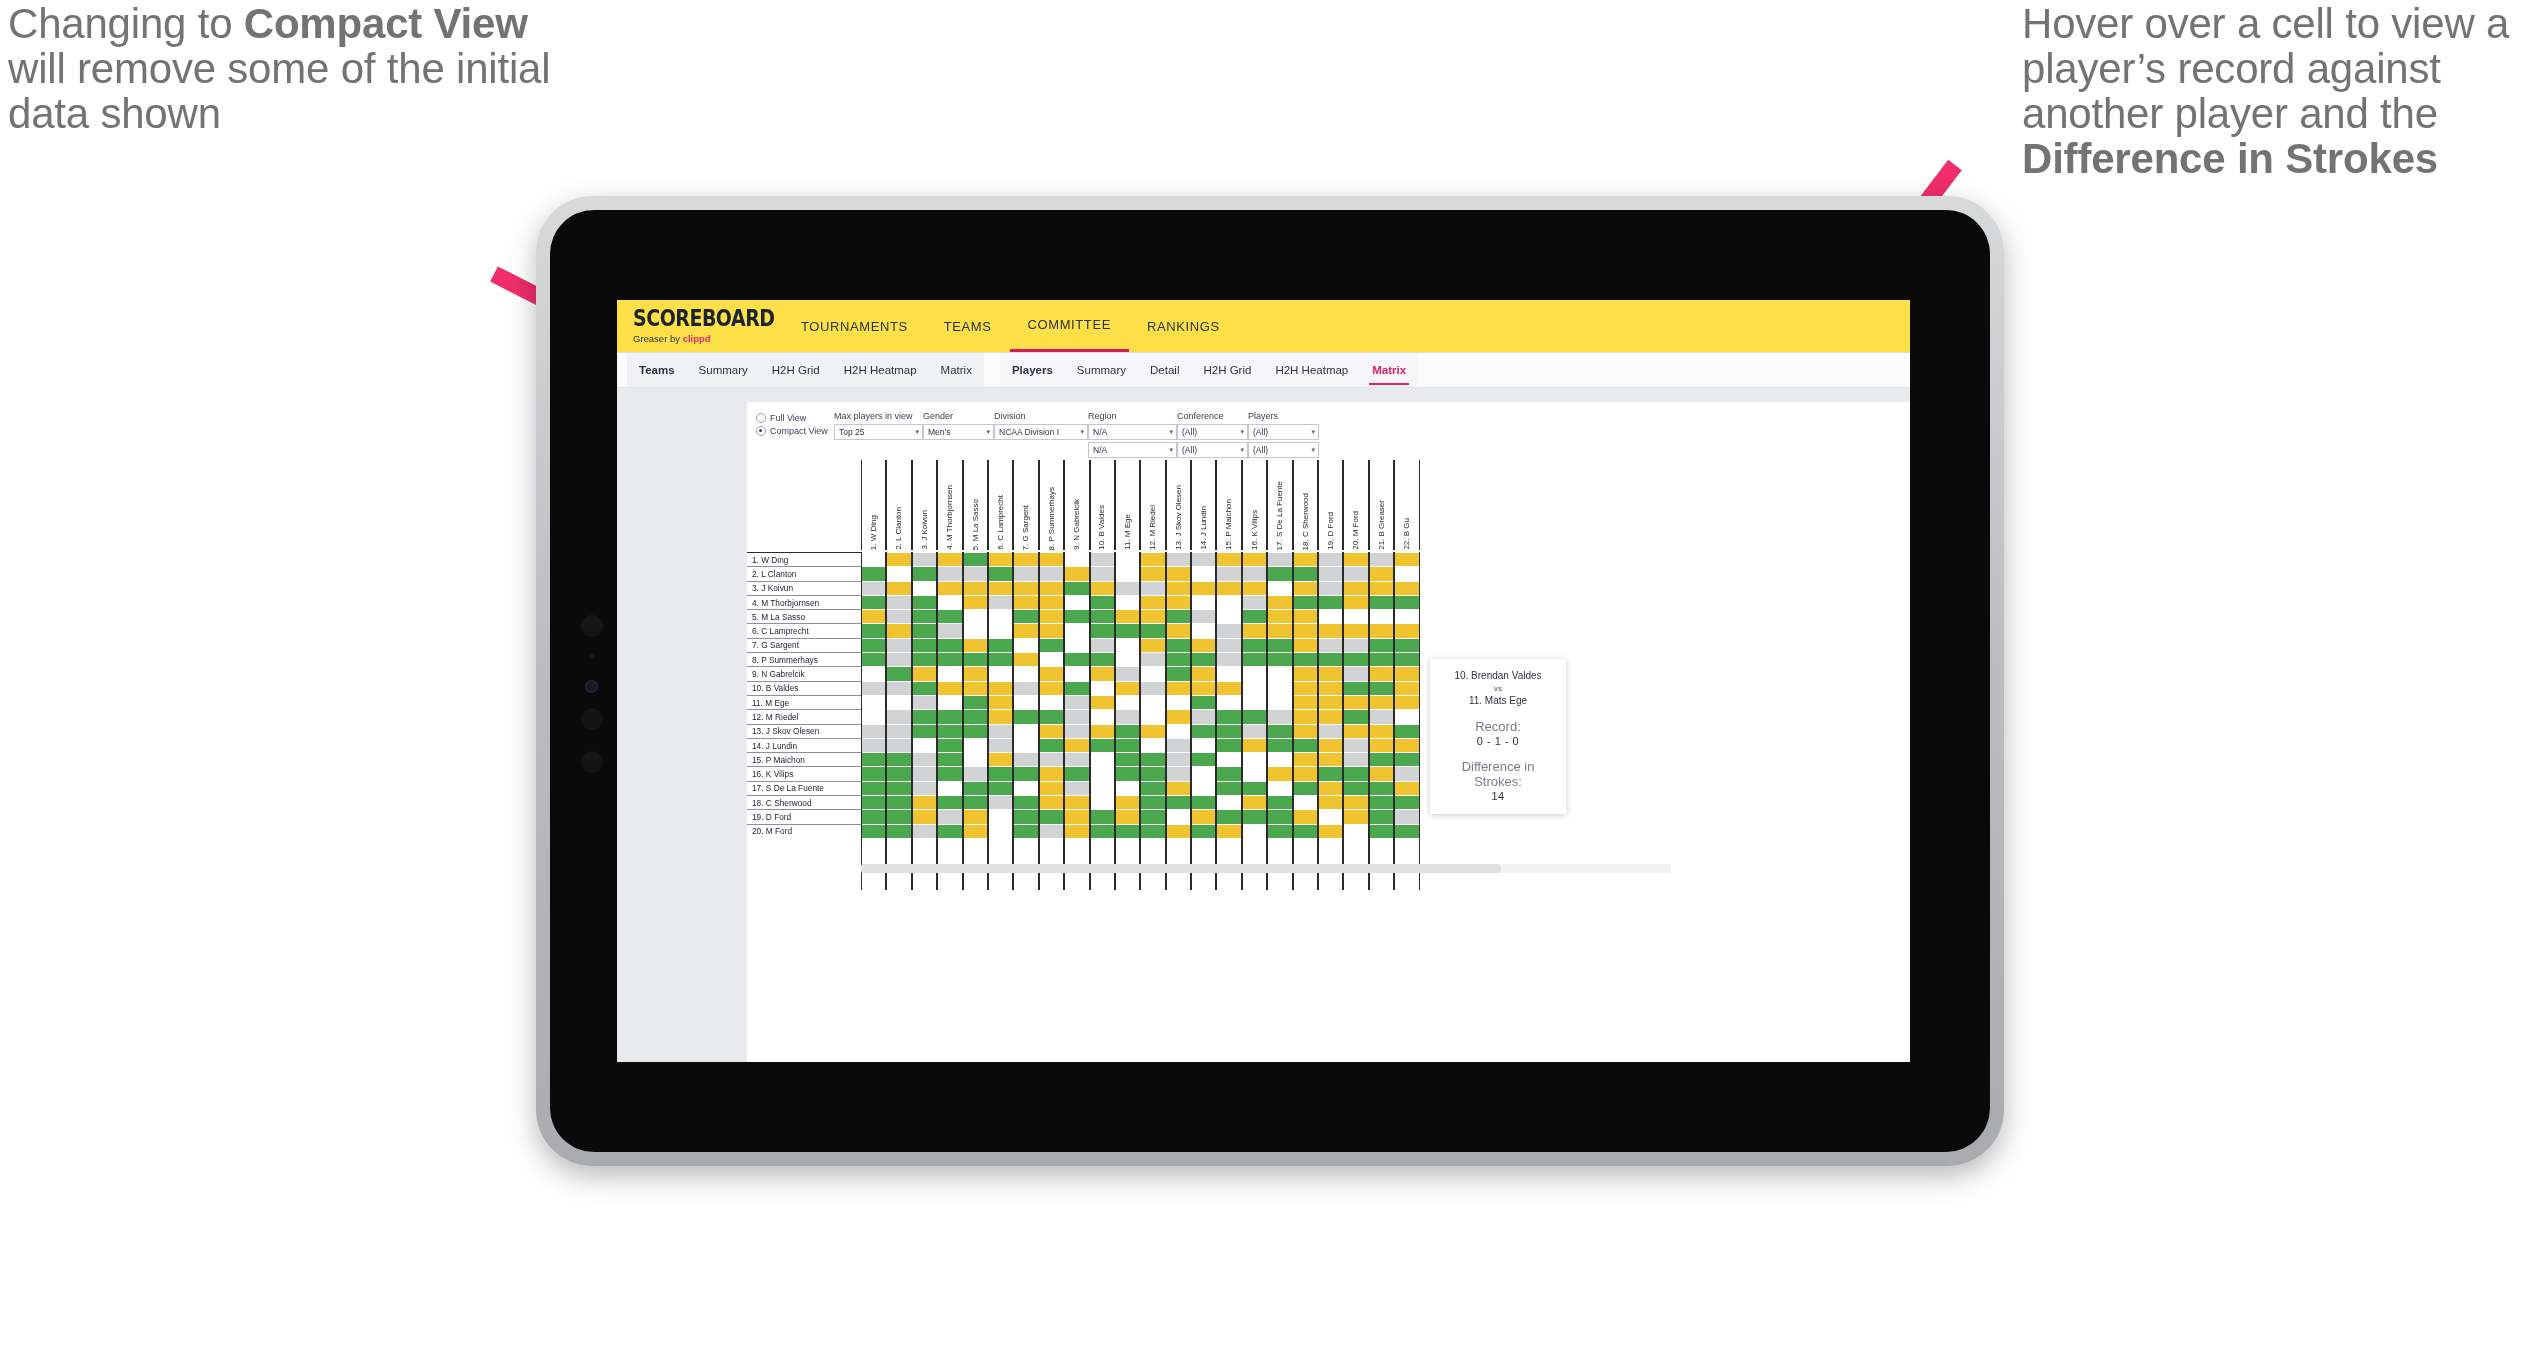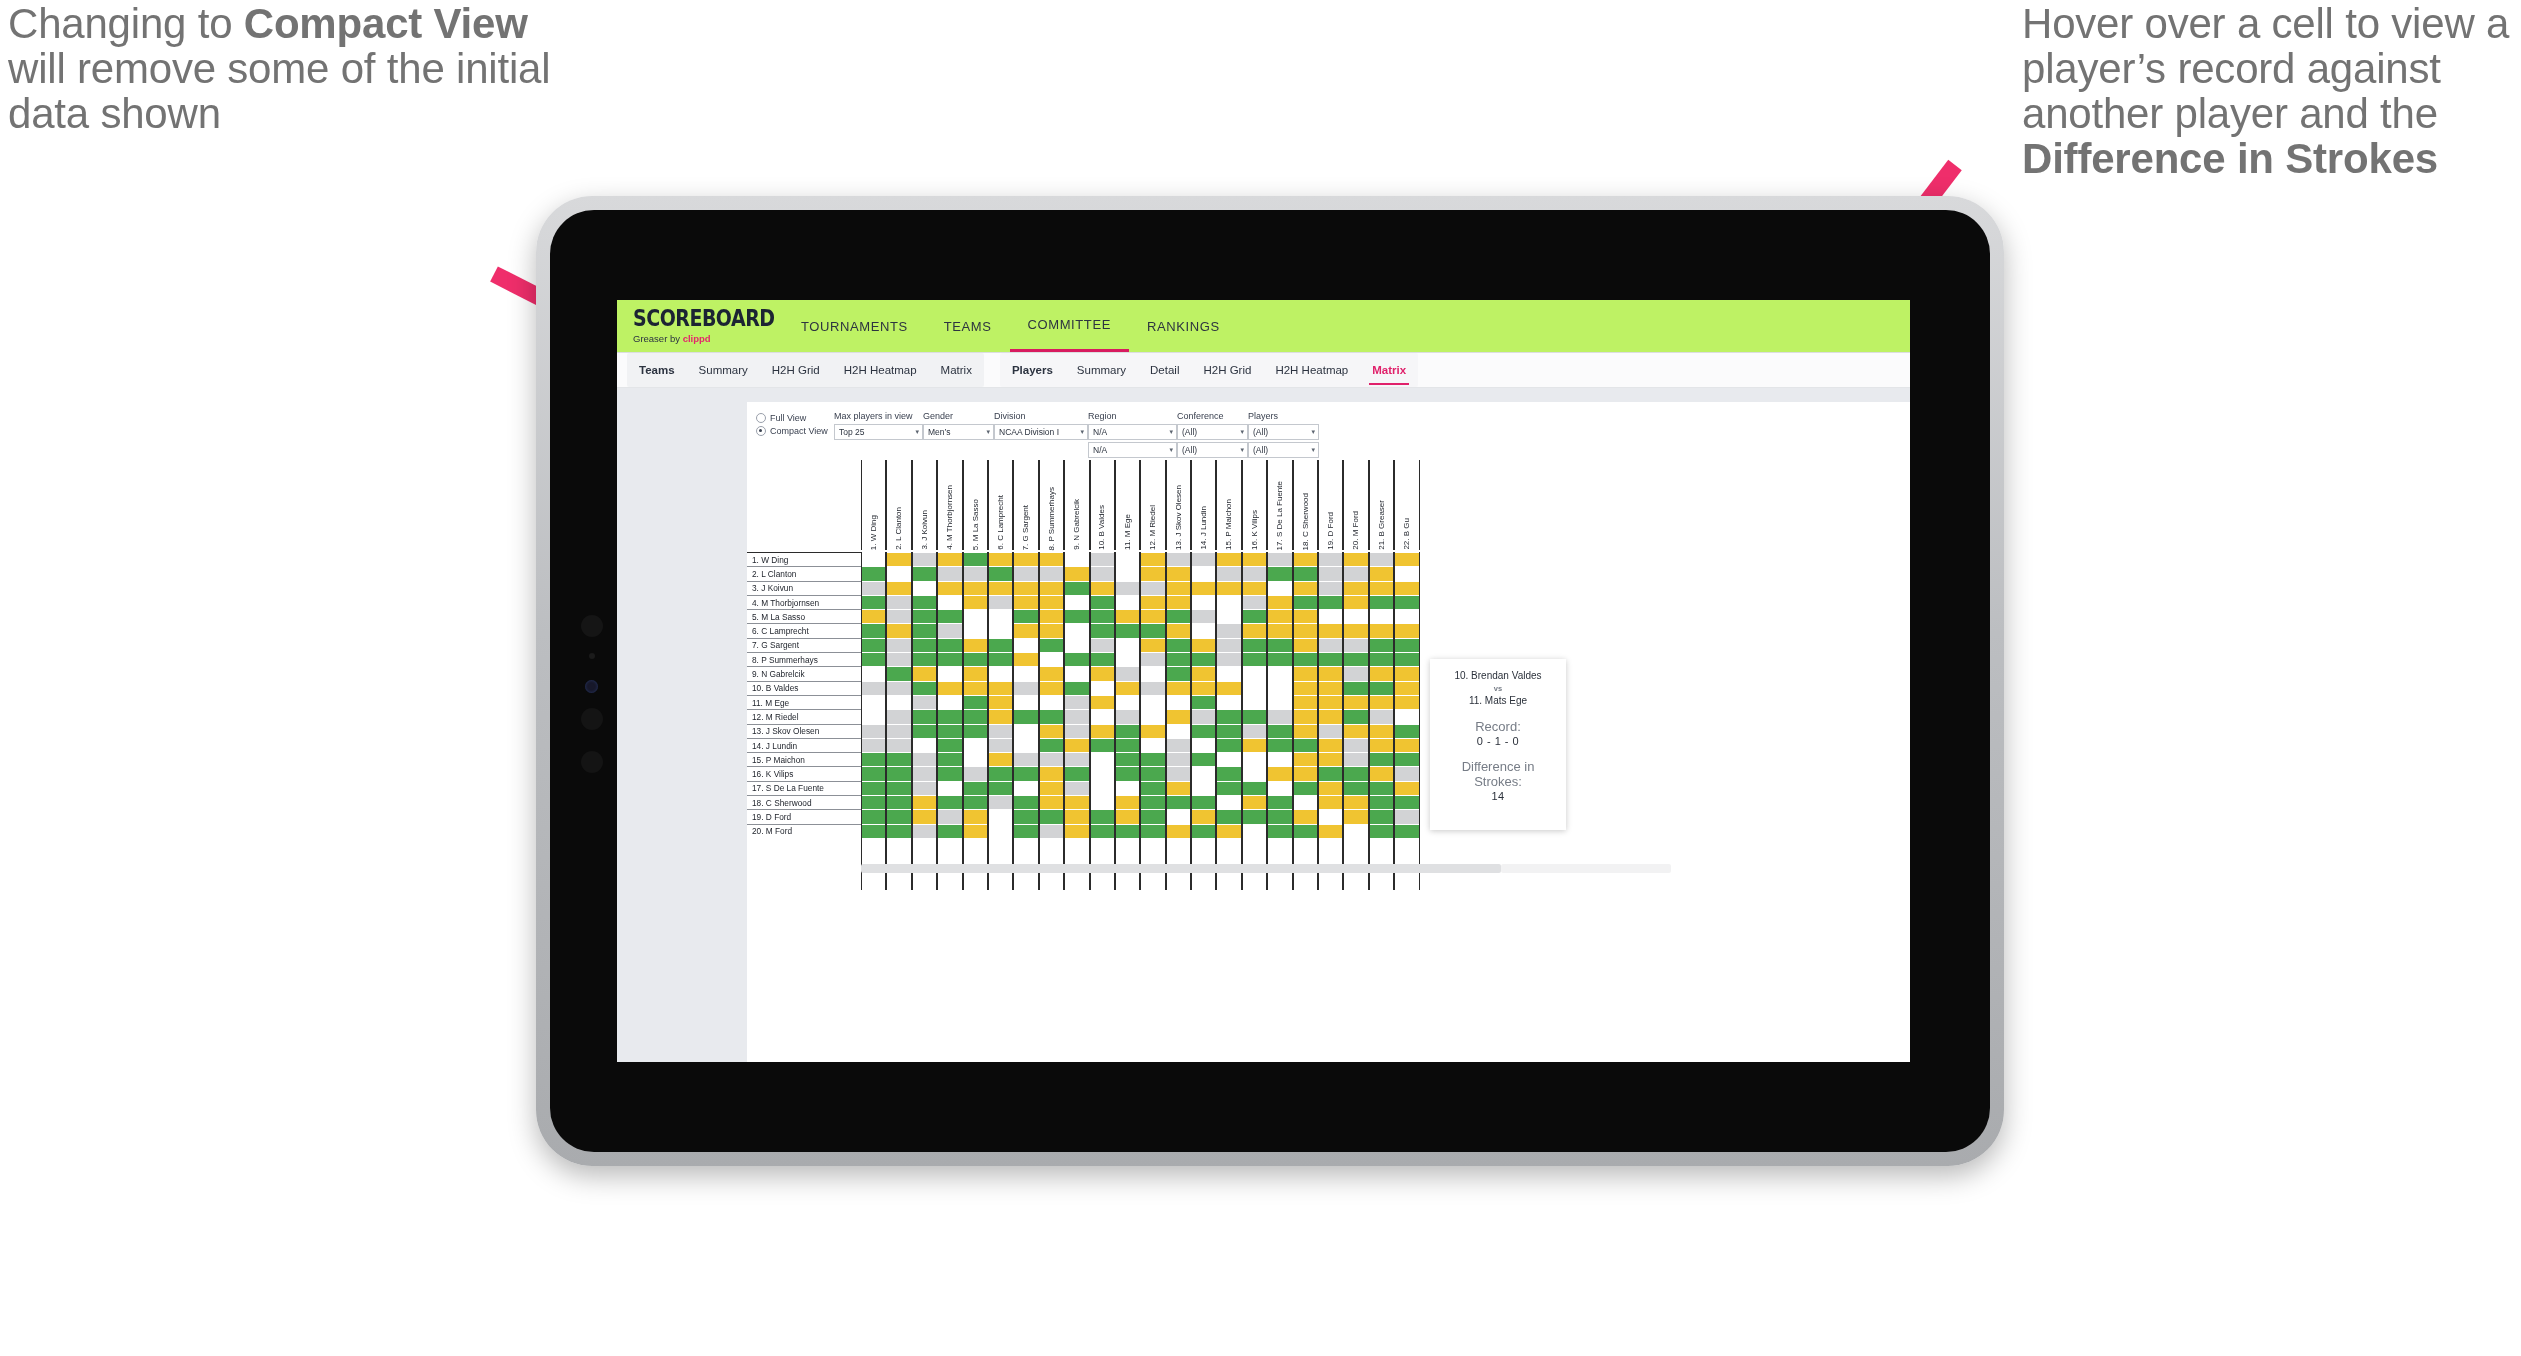--- a/index.html
+++ b/index.html
@@ -37,21 +37,21 @@
   #cam2{left:31px;top:498px;width:22px;height:22px;}
   #cam3{left:31px;top:541px;width:22px;height:22px;}
 
   
   #app{
     position:absolute;left:617px;top:300px;width:1293px;height:762px;
     background:#ffffff;overflow:hidden;
   }
 
   
-  #topnav{height:52px;background:#bef264;display:flex;align-items:stretch;
+  #topnav{height:52px;background:#fde047;display:flex;align-items:stretch;
           border-bottom:1px solid #dcdee0;position:relative;}
   #brand{padding:7px 0 0 16px;width:150px;}
   #brand .logo{font-family:"DejaVu Sans", sans-serif;font-weight:700;font-size:19px;
       letter-spacing:-0.5px;color:#1c2433;line-height:1;
       transform:scaleY(1.18);transform-origin:left top;}
   #brand .sub{font-size:9.5px;color:#2b3242;margin-top:7px;}
   #brand .sub .pink{color:#e4286b;font-weight:700;}
   .topnav-item{display:flex;align-items:center;padding:0 18px;font-size:13px;
       color:#2d3440;letter-spacing:.6px;cursor:pointer;position:relative;}
   .topnav-item.active{border-bottom:3px solid #d81b60;}
@@ -104,21 +104,21 @@
   .gcol{width:25.4px;border-left:1.6px solid #2b2b2b;border-right:1.6px solid #2b2b2b;box-sizing:border-box;}
   .gcell{height:14.3px;border-top:1px solid #ffffff;box-sizing:border-box;}
   .c-g{background:#4ba84e;}
   .c-y{background:#f0c431;}
   .c-a{background:#d2d3d5;}
   .c-w{background:#ffffff;}
   .gcol .tail{height:52px;background:#fff;}
 
   
   #tooltip{position:absolute;left:683px;top:199px;width:120px;background:#fff;
-     box-shadow:0 1px 6px rgba(0,0,0,.22);padding:10px 8px 28px;text-align:center;z-index:20;}
+     box-shadow:0 1px 6px rgba(0,0,0,.22);padding:10px 8px 12px;text-align:center;z-index:20;}
   #tooltip .tname{font-size:10px;color:#2b313b;font-weight:400;line-height:1.3;}
   #tooltip .vs{font-size:7.5px;color:#767c86;margin:2px 0 1px;font-weight:bold;}
   #tooltip .lbl{font-size:13px;color:#767c86;margin-top:12px;}
   #tooltip .val{font-size:11px;color:#2b313b;margin-top:1px;letter-spacing:.5px;}
 
   
   #hscroll{position:absolute;left:114px;top:404px;height:9px;width:640px;background:#dfe0e2;border-radius:2px;}
   #hscroll-track{position:absolute;left:754px;top:404px;height:9px;width:170px;background:#f2f2f3;border-radius:2px;}
 </style>
 </head>

